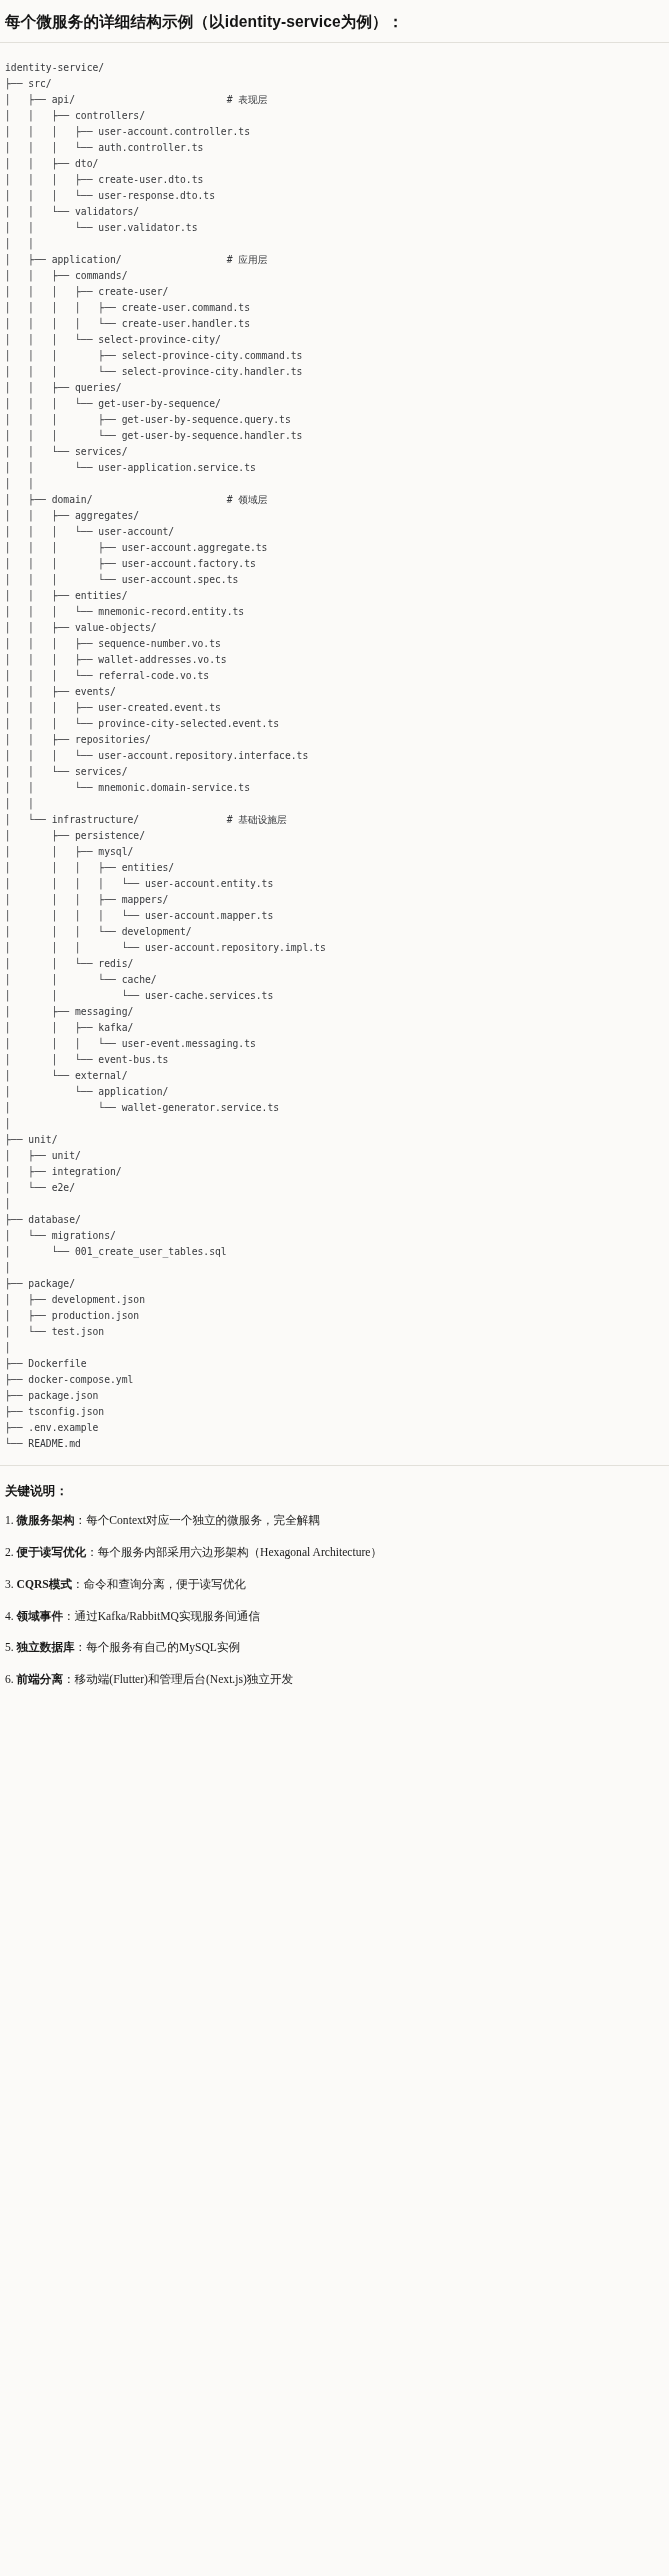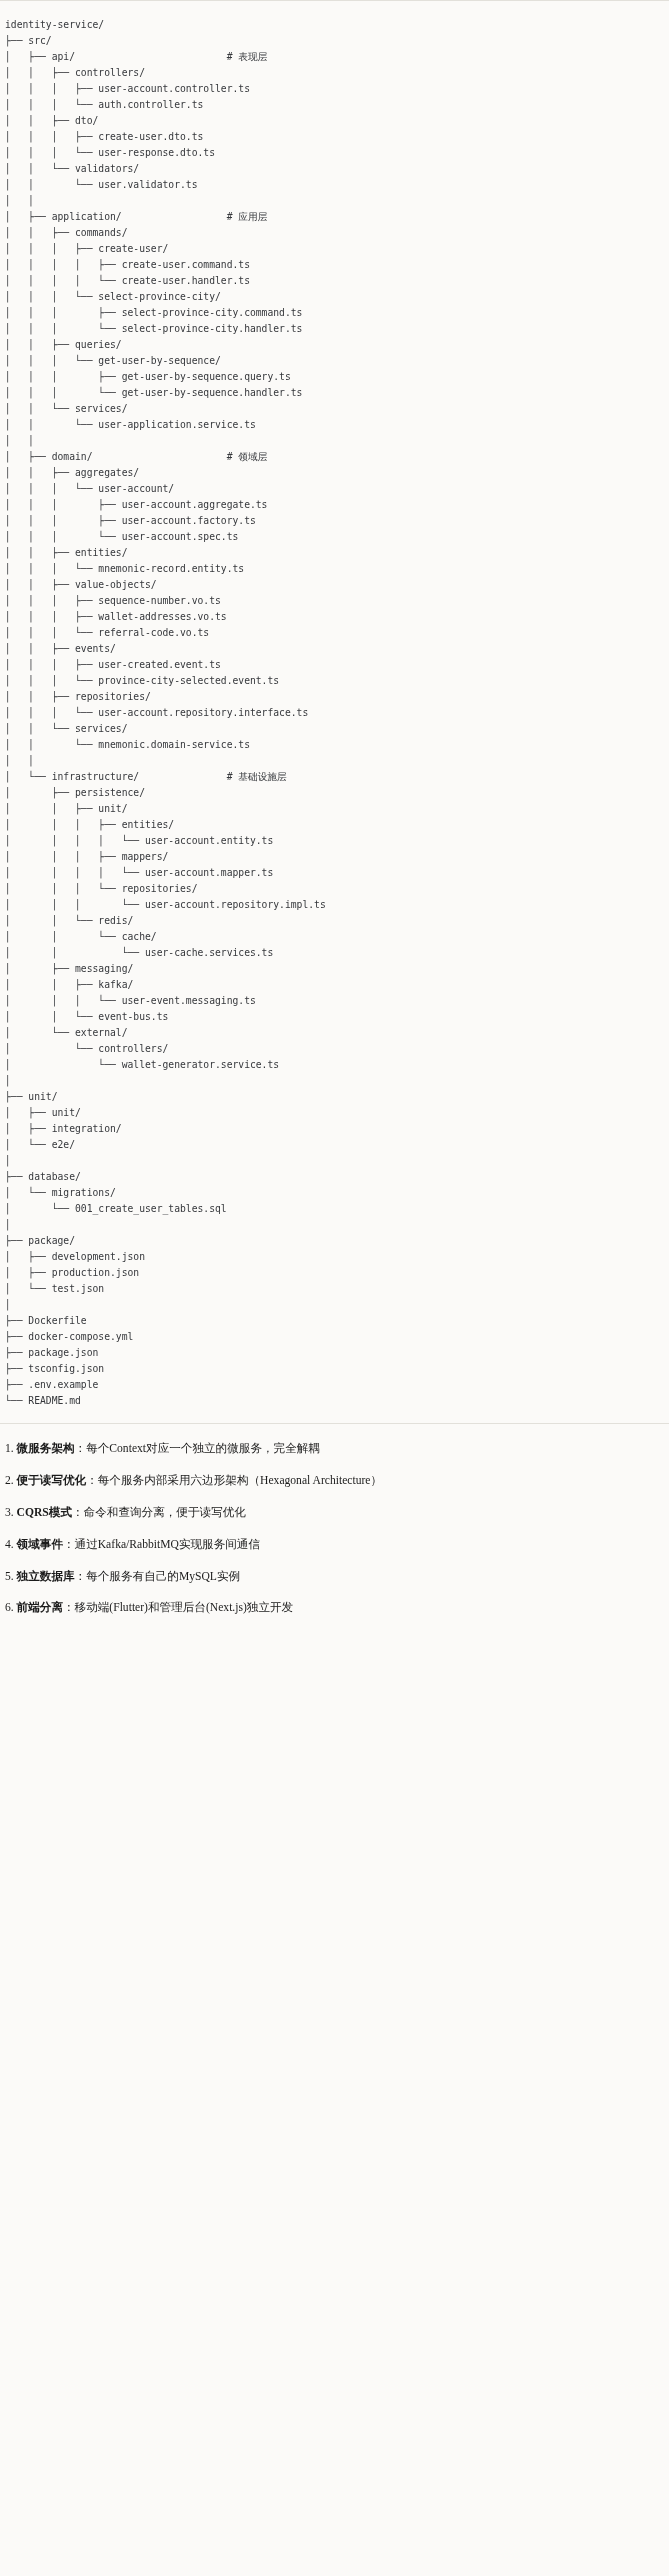--- a/index.html
+++ b/index.html
@@ -99,20 +99,21 @@
     color: #1b1b1b;
     margin: 5px 0 0 0;
     padding: 0 5px 16.3px 5px;
   }
 </style>
 </head>
 <body>
 
 <div class="page">
 
+  <h2 class="doc-heading">每个微服务的详细结构示例（以identity-service为例）：</h2>
 
   <hr class="rule">
 
   <div class="tree-block">
     <pre class="tree"><span>identity-service/</span>
 <span>├── src/</span>
 <span><span>│   ├── api/                          </span><span class="cmt"># 表现层</span></span>
 <span>│   │   ├── controllers/</span>
 <span>│   │   │   ├── user-account.controller.ts</span>
 <span>│   │   │   └── auth.controller.ts</span>
@@ -152,36 +153,36 @@
 <span>│   │   ├── events/</span>
 <span>│   │   │   ├── user-created.event.ts</span>
 <span>│   │   │   └── province-city-selected.event.ts</span>
 <span>│   │   ├── repositories/</span>
 <span>│   │   │   └── user-account.repository.interface.ts</span>
 <span>│   │   └── services/</span>
 <span>│   │       └── mnemonic.domain-service.ts</span>
 <span>│   │</span>
 <span><span>│   └── infrastructure/               </span><span class="cmt"># 基础设施层</span></span>
 <span>│       ├── persistence/</span>
-<span>│       │   ├── unit/</span>
+<span>│       │   ├── mysql/</span>
 <span>│       │   │   ├── entities/</span>
 <span>│       │   │   │   └── user-account.entity.ts</span>
 <span>│       │   │   ├── mappers/</span>
 <span>│       │   │   │   └── user-account.mapper.ts</span>
-<span>│       │   │   └── repositories/</span>
+<span>│       │   │   └── development/</span>
 <span>│       │   │       └── user-account.repository.impl.ts</span>
 <span>│       │   └── redis/</span>
 <span>│       │       └── cache/</span>
 <span>│       │           └── user-cache.services.ts</span>
 <span>│       ├── messaging/</span>
 <span>│       │   ├── kafka/</span>
 <span>│       │   │   └── user-event.messaging.ts</span>
 <span>│       │   └── event-bus.ts</span>
 <span>│       └── external/</span>
-<span>│           └── controllers/</span>
+<span>│           └── application/</span>
 <span>│               └── wallet-generator.service.ts</span>
 <span>│</span>
 <span>├── unit/</span>
 <span>│   ├── unit/</span>
 <span>│   ├── integration/</span>
 <span>│   └── e2e/</span>
 <span>│</span>
 <span>├── database/</span>
 <span>│   └── migrations/</span>
 <span>│       └── 001_create_user_tables.sql</span>
@@ -195,20 +196,21 @@
 <span>├── docker-compose.yml</span>
 <span>├── package.json</span>
 <span>├── tsconfig.json</span>
 <span>├── .env.example</span>
 <span>└── README.md</span></pre>
   </div>
 
   <hr class="rule">
 
   <div class="notes">
+    <h3 class="notes-title">关键说明：</h3>
     <ol class="notes-list">
         <li><span class="nb">微服务架构</span><span>：每个Context对应一个独立的微服务，完全解耦</span></li>
         <li><span class="nb">便于读写优化</span><span>：每个服务内部采用六边形架构（Hexagonal Architecture）</span></li>
         <li><span class="nb">CQRS模式</span><span>：命令和查询分离，便于读写优化</span></li>
         <li><span class="nb">领域事件</span><span>：通过Kafka/RabbitMQ实现服务间通信</span></li>
         <li><span class="nb">独立数据库</span><span>：每个服务有自己的MySQL实例</span></li>
         <li><span class="nb">前端分离</span><span>：移动端(Flutter)和管理后台(Next.js)独立开发</span></li>
       </ol>
   </div>
 

